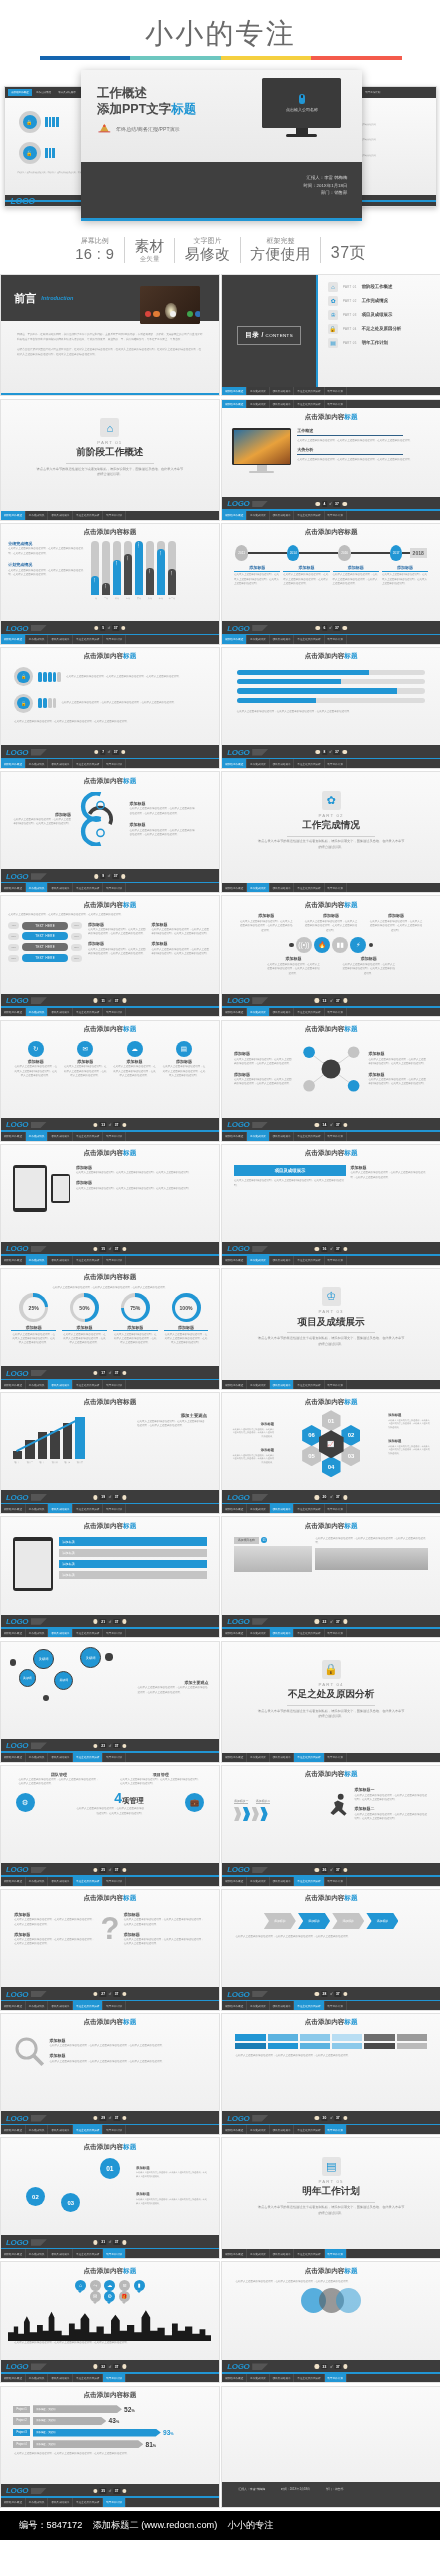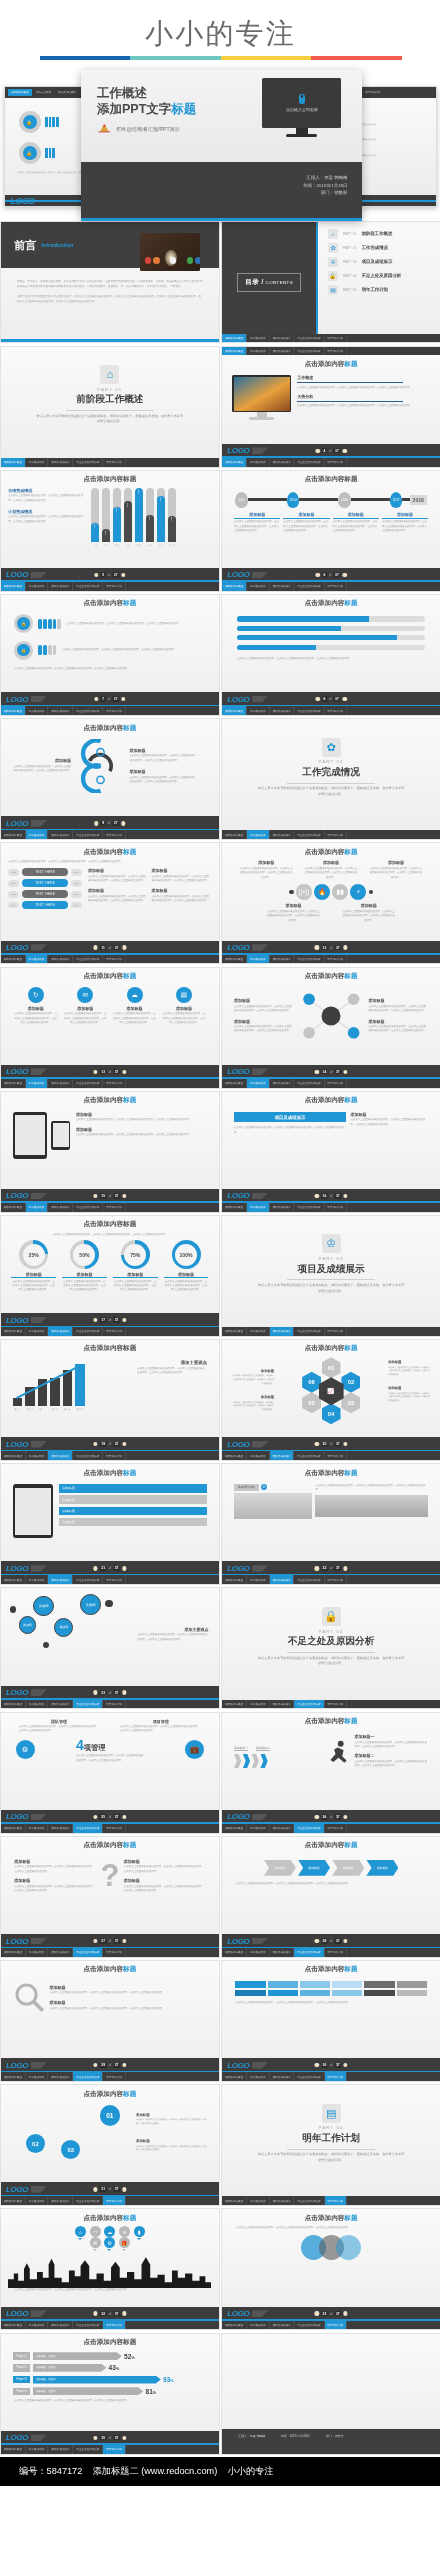--- a/index.html
+++ b/index.html
@@ -328,20 +328,41 @@
         </div>
       </div>
       <div class="pv-main-bot">
         <div>汇报人：李雷 韩梅梅</div>
         <div>时间：201X年1月18日</div>
         <div>部门：销售部</div>
       </div>
     </div>
   </div>
 
+  <div class="specs">
+    <div class="spec">
+      <div class="s-top">屏幕比例</div>
+      <div class="s-big">16 : 9</div>
+    </div>
+    <div class="spec">
+      <div class="s-big">素材</div>
+      <div class="s-small">全矢量</div>
+    </div>
+    <div class="spec">
+      <div class="s-top">文字图片</div>
+      <div class="s-big">易修改</div>
+    </div>
+    <div class="spec">
+      <div class="s-top">框架完整</div>
+      <div class="s-big">方便使用</div>
+    </div>
+    <div class="spec one">
+      <div class="s-big">37页</div>
+    </div>
+  </div>
 
   <div class="grid">
 
     <div class="slide">
       <div class="intro-top">
         <span class="intro-zh">前言</span>
         <span class="intro-en">Introduction</span>
         <div class="intro-img">
           <div class="glow"></div>
           <div class="bulbs">
@@ -1403,21 +1424,21 @@
               <div class="h-sm g" style="text-align:center">团队管理</div>
               <div class="micro">在此录入上述图表的综合描述说明，在此录入上述图表的综合描述说明，在此录入上述图表的描述说明。</div>
             </div>
           <div style="width:40%">
               <div class="h-sm g" style="text-align:center">项目管理</div>
               <div class="micro">在此录入上述图表的综合描述说明，在此录入上述图表的综合描述说明，在此录入上述图表的描述说明。</div>
             </div>
         </div>
         <div style="display:flex;align-items:center;justify-content:space-between;padding:2.9px 7.3px 0">
           <div class="cf on" style="width:19px;height:19px;font-size:7.3px">⚙</div>
-          <div style="text-align:left">
+          <div style="text-align:right">
             <div><span style="font-size:14px;font-weight:bold;color:#2196d4">4</span><span style="font-size:7.3px;font-weight:bold;color:#4a4a4a">项管理</span></div>
             <div class="micro" style="max-width:68px;margin:1.5px auto 0">在此录入上述图表的综合描述说明，在此录入上述图表的综合描述说明，在此录入上述图表的描述说明。</div>
           </div>
           <div class="cf on" style="width:19px;height:19px;font-size:7.3px">💼</div>
         </div>
       </div>
       <div class="sl-foot">
         <span class="sl-logo">LOGO</span>
         <span class="sl-logo-tail"></span>
         <span class="sl-page">

